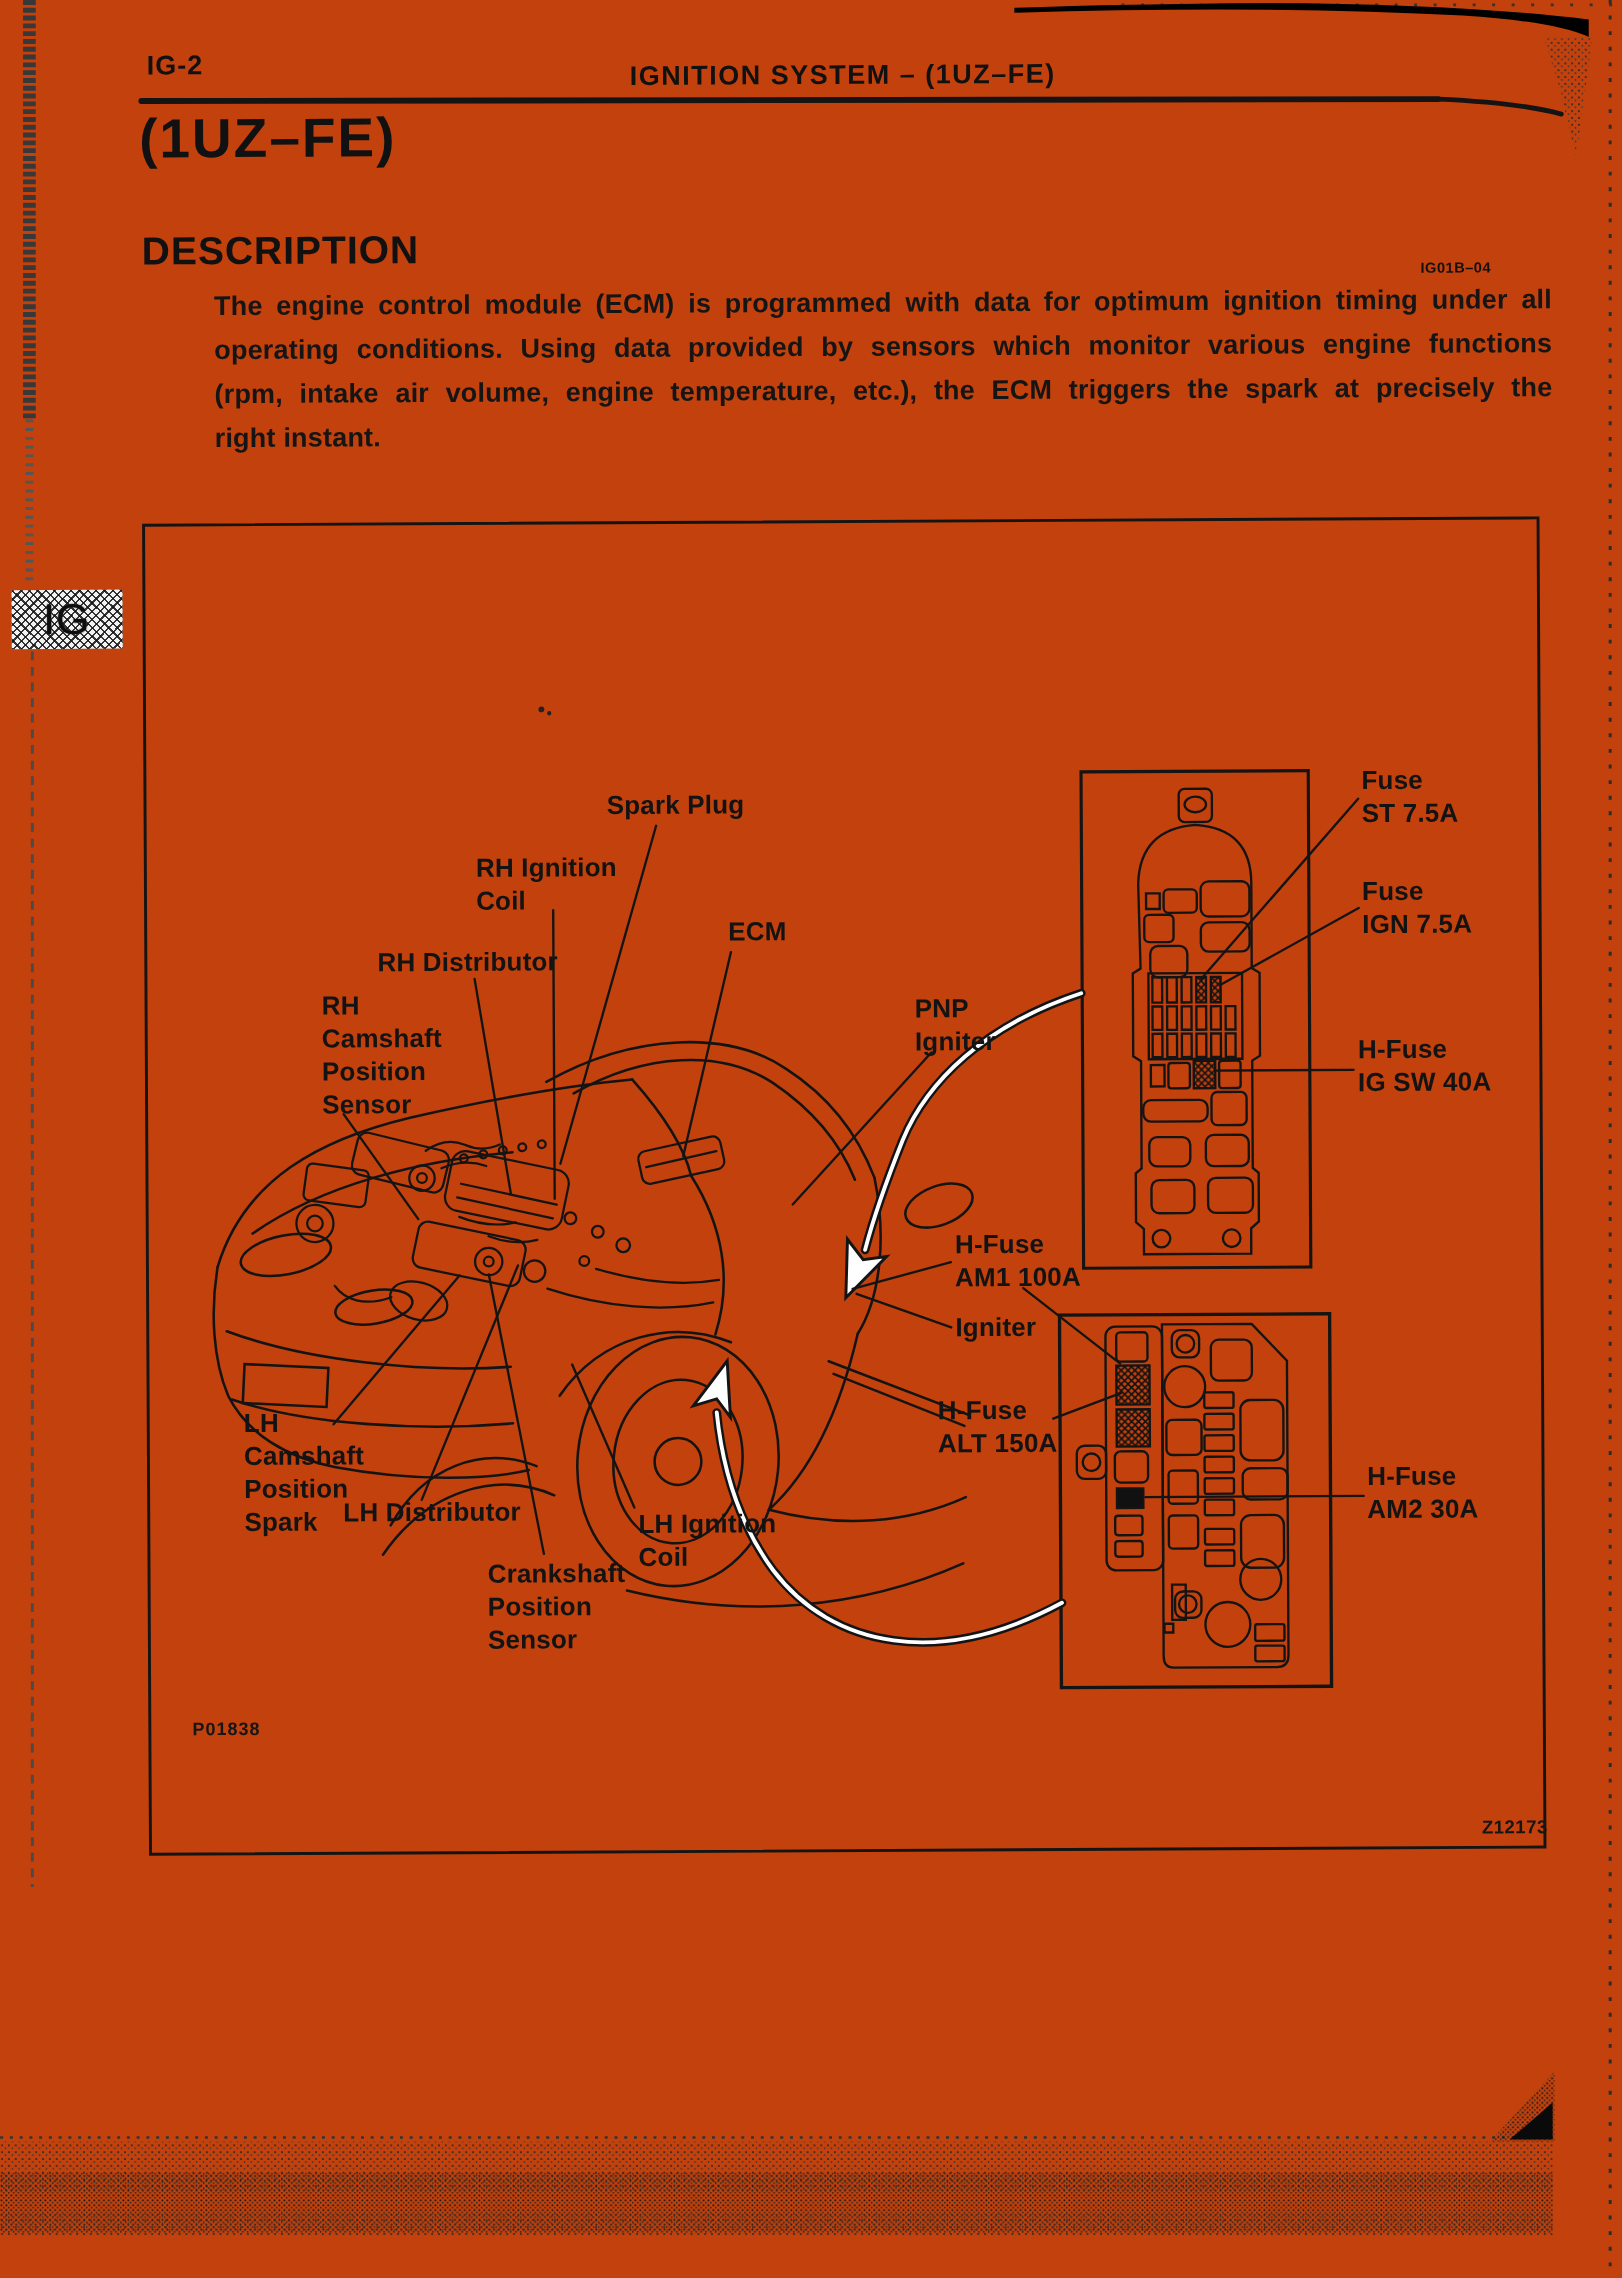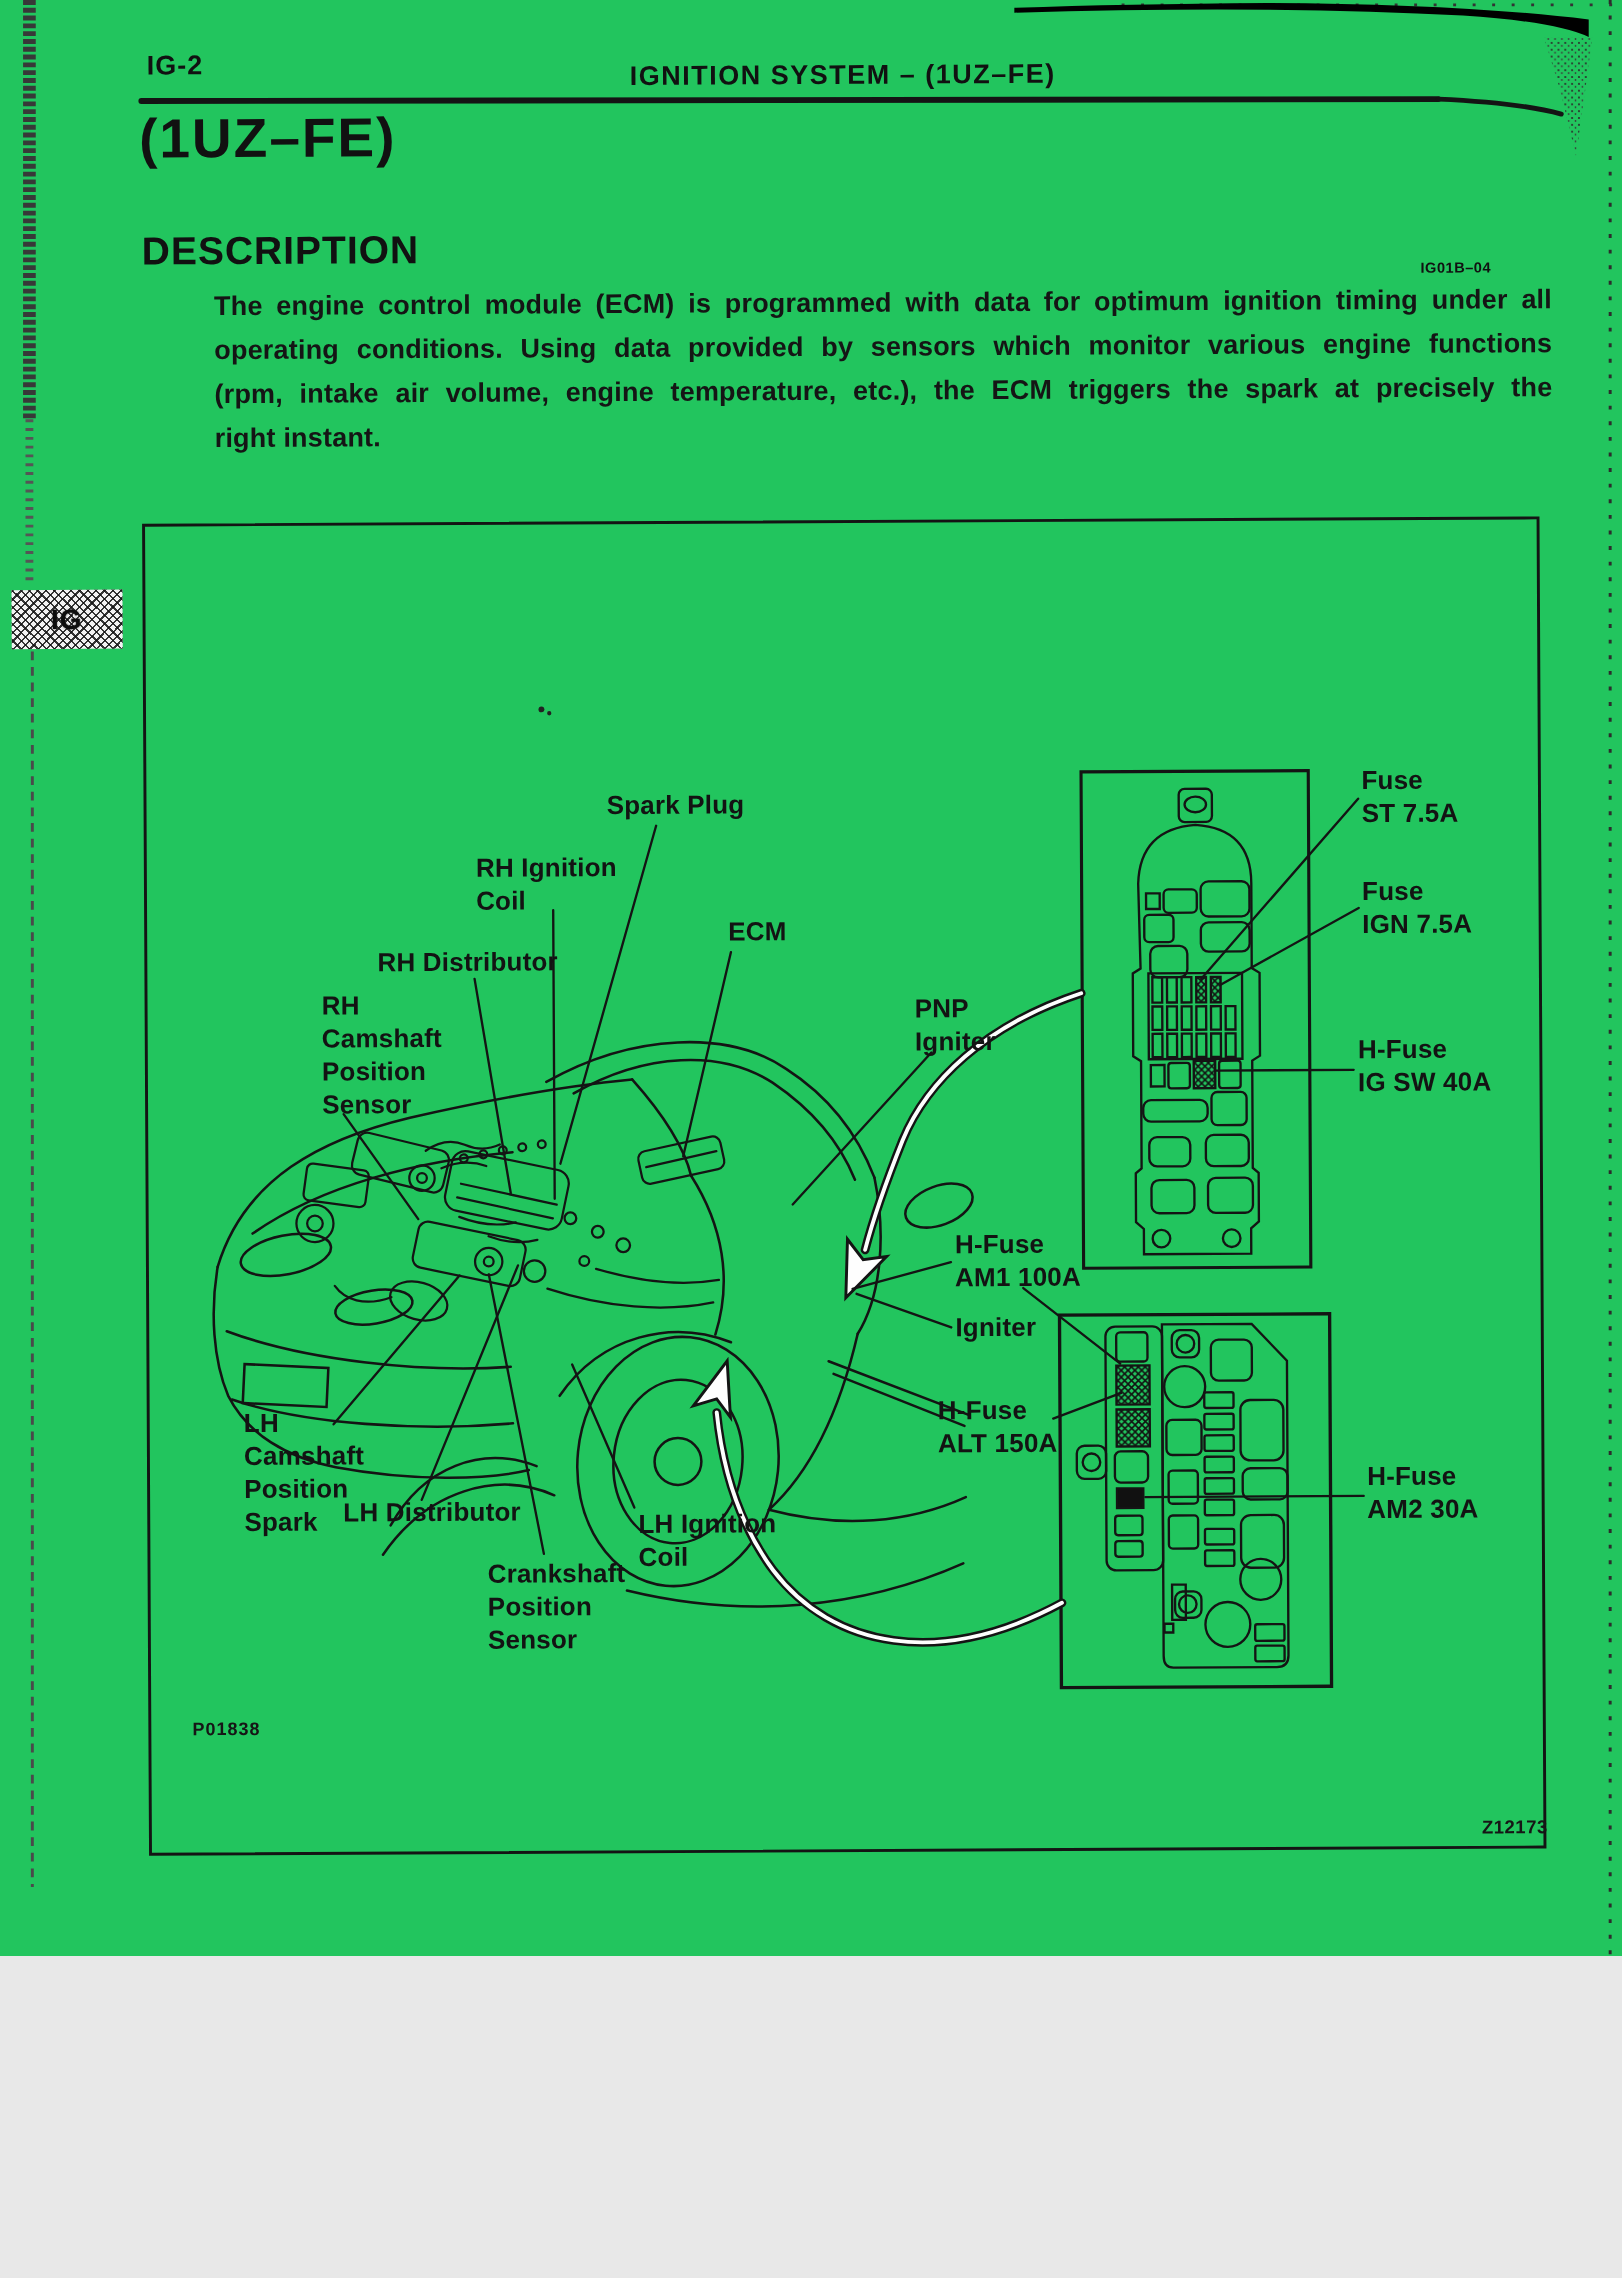--- a/index.html
+++ b/index.html
@@ -1,35 +1,35 @@
 <!DOCTYPE html>
 <html><head>
 <meta charset="utf-8">
 <style>
   html,body{margin:0;padding:0;background:#e8e8e8;}
-  #page{position:relative;width:1623px;height:1956px;background:#22c55e;overflow:hidden;
+  #page{position:relative;width:1623px;height:2278px;background:#c2410c;overflow:hidden;
         font-family:"Liberation Sans","DejaVu Sans",sans-serif;color:#111;}
   #content{position:absolute;left:0;top:0;width:1623px;height:2278px;
            transform:rotate(-0.3deg);transform-origin:809px 1073px;}
   .abs{position:absolute;}
   #pageNum{left:152px;top:47px;font-size:27px;font-weight:bold;letter-spacing:1px;}
   #hdrTitle{left:146px;top:60px;width:1404px;text-align:center;font-size:27px;font-weight:bold;letter-spacing:1.5px;}
   #mainTitle{left:144px;top:103px;font-size:55px;font-weight:bold;letter-spacing:2px;}
   #descHead{left:146px;top:226px;font-size:39px;font-weight:bold;letter-spacing:1px;}
   #codeRef{left:1365px;top:263px;width:190px;text-align:center;font-size:14.6px;font-weight:bold;letter-spacing:0.5px;}
   .bodyline{left:218px;width:1338px;font-size:27px;font-weight:bold;line-height:44px;white-space:normal;
             text-align:justify;text-align-last:justify;letter-spacing:0.2px;color:#151515;}
   .bodyline.last{text-align:left;text-align-last:left;}
   #sideTab{left:13.7px;top:586px;width:111px;height:59px;
      background:
        repeating-linear-gradient(45deg,rgba(20,20,20,0.85) 0 1.6px,transparent 1.6px 5.9px),
        repeating-linear-gradient(-45deg,rgba(20,20,20,0.85) 0 1.6px,transparent 1.6px 5.9px),
        #f2f2f2;
      display:flex;align-items:center;justify-content:center;}
-  #sideTab span{font-size:28px;font-weight:bold;color:#0d0d0d;letter-spacing:1px;
+  #sideTab span{font-size:43px;font-weight:normal;color:#0d0d0d;letter-spacing:1px;
      text-shadow:0 0 2px #333;}
   .dlabel{font-size:26px;font-weight:bold;line-height:33px;white-space:pre-line;color:#131313;letter-spacing:0.2px;}
   .smref{font-size:18px;font-weight:bold;letter-spacing:1px;color:#161616;}
   .smref2{font-size:18.5px;font-weight:bold;letter-spacing:0.5px;color:#161616;}
   svg{position:absolute;left:0;top:0;}
   #artwork{z-index:1;}
   .txt{z-index:2;}
 </style>
 </head>
 <body>

